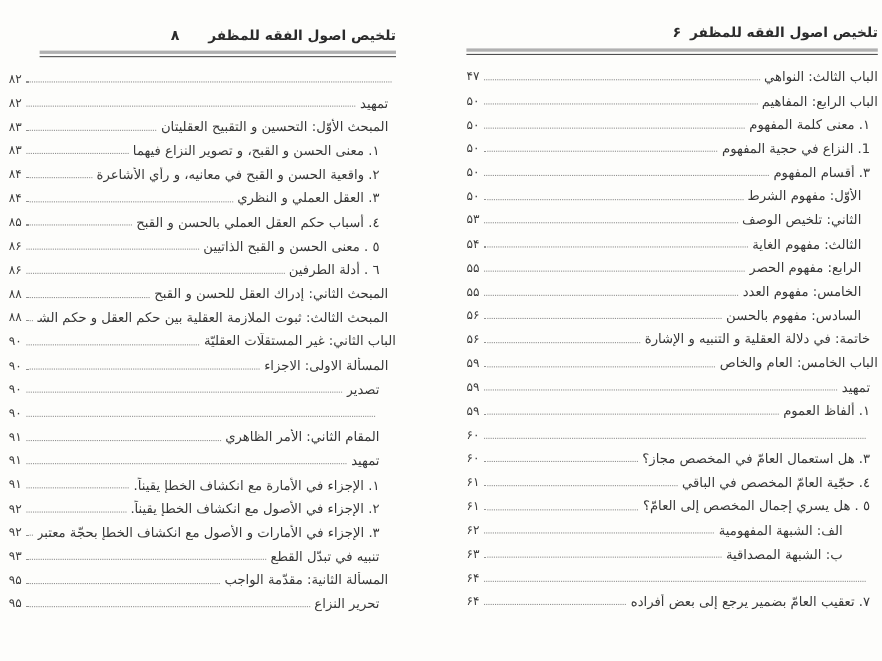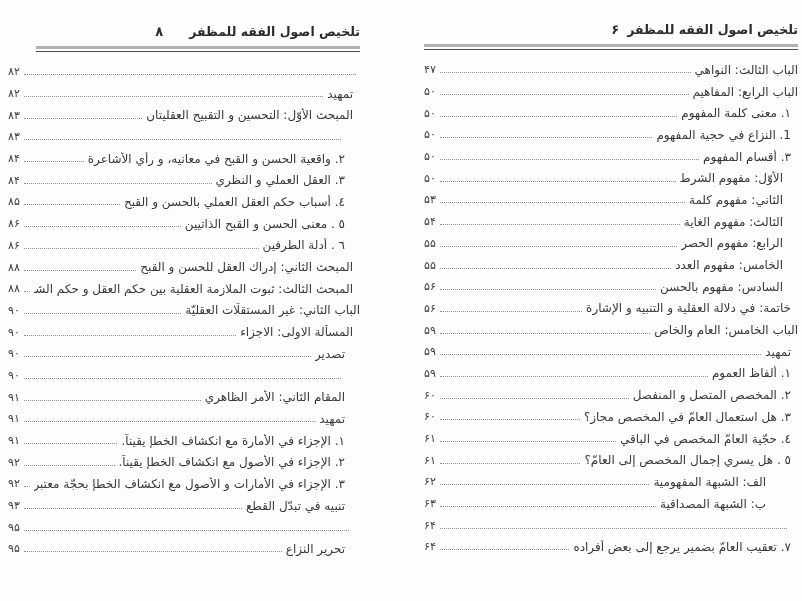--- a/index.html
+++ b/index.html
@@ -67,20 +67,21 @@
     <span class="p">۸۲</span>
   </div>
 
   <div class="row i1">
     <span class="t">المبحث الأوّل: التحسين و التقبيح العقليتان</span>
     <span class="dots"></span>
     <span class="p">۸۳</span>
   </div>
 
   <div class="row i2">
+    <span class="t">١. معنى الحسن و القبح، و تصوير النزاع فيهما</span>
     <span class="dots"></span>
     <span class="p">۸۳</span>
   </div>
 
   <div class="row i2">
     <span class="t">٢. واقعية الحسن و القبح في معانيه، و رأي الأشاعرة</span>
     <span class="dots"></span>
     <span class="p">۸۴</span>
   </div>
 
@@ -173,20 +174,21 @@
     <span class="p">۹۲</span>
   </div>
 
   <div class="row i2">
     <span class="t">تنبيه في تبدّل القطع</span>
     <span class="dots"></span>
     <span class="p">۹۳</span>
   </div>
 
   <div class="row i1">
+    <span class="t">المسألة الثانية: مقدّمة الواجب</span>
     <span class="dots"></span>
     <span class="p">۹۵</span>
   </div>
 
   <div class="row i2">
     <span class="t">تحرير النزاع</span>
     <span class="dots"></span>
     <span class="p">۹۵</span>
   </div>
 </div>
@@ -229,21 +231,21 @@
     <span class="p">۵۰</span>
   </div>
 
   <div class="row i2">
     <span class="t">الأوّل: مفهوم الشرط</span>
     <span class="dots"></span>
     <span class="p">۵۰</span>
   </div>
 
   <div class="row i2">
-    <span class="t">الثاني: مفهوم كلمة</span>
+    <span class="t">الثاني: تلخيص الوصف</span>
     <span class="dots"></span>
     <span class="p">۵۳</span>
   </div>
 
   <div class="row i2">
     <span class="t">الثالث: مفهوم الغاية</span>
     <span class="dots"></span>
     <span class="p">۵۴</span>
   </div>
 
@@ -283,21 +285,20 @@
     <span class="p">۵۹</span>
   </div>
 
   <div class="row i1">
     <span class="t">١. ألفاظ العموم</span>
     <span class="dots"></span>
     <span class="p">۵۹</span>
   </div>
 
   <div class="row i1">
-    <span class="t">٢. المخصص المتصل و المنفصل</span>
     <span class="dots"></span>
     <span class="p">۶۰</span>
   </div>
 
   <div class="row i1">
     <span class="t">٣. هل استعمال العامّ في المخصص مجاز؟</span>
     <span class="dots"></span>
     <span class="p">۶۰</span>
   </div>
 

